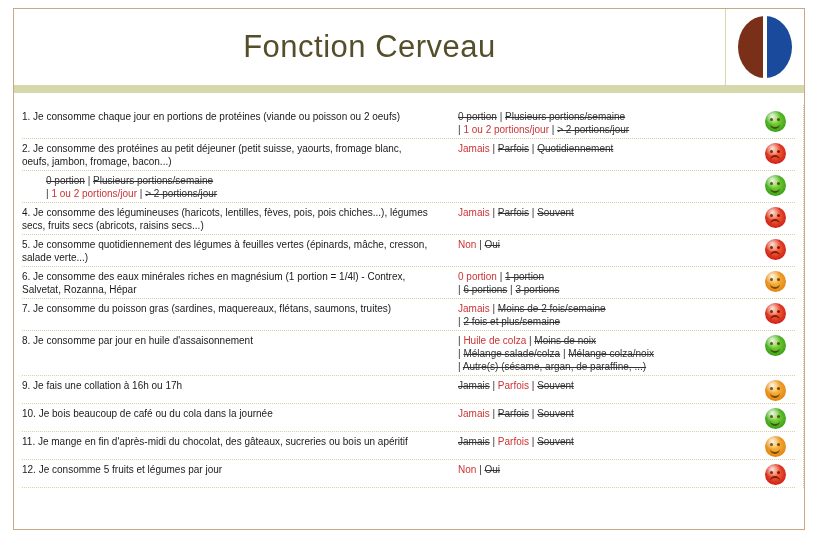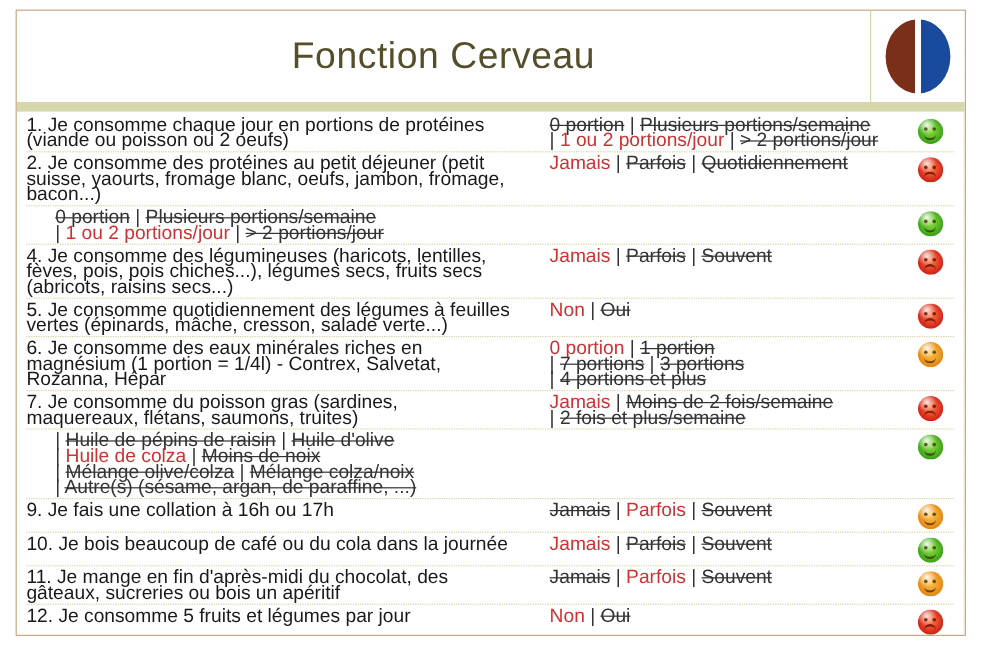--- a/index.html
+++ b/index.html
@@ -5,21 +5,21 @@
   html,body{margin:0;padding:0;background:#fff;font-family:"Liberation Sans",sans-serif;}
   .page{position:relative;margin:8px 13px;border:1px solid #c9a887;height:522px;box-sizing:border-box;background:#fff;overflow:hidden;}
   
   .header{height:76px;display:flex;}
   .title-wrap{flex:1;display:flex;align-items:center;justify-content:center;}
   .title{font-size:31px;color:#554e2b;font-weight:400;letter-spacing:.5px;margin:0;}
   .logo-box{width:78px;border-left:1px solid #d6d7aa;display:flex;align-items:center;justify-content:center;}
   .logo{width:54px;height:62px;border-radius:50%;background:linear-gradient(90deg,#7a2f18 0 46%,#ffffff 46% 54%,#1a4a9c 54% 100%);}
   .band{height:8px;background:#d6d7aa;}
   
-  .rows{padding:2px 8px 0 8px;border-right:1px dotted #d9d1a6;font-size:16px;line-height:13px;}
+  .rows{padding:2px 8px 0 8px;border-right:1px dotted #d9d1a6;font-size:10px;line-height:13px;margin-top:12px;}
   .row{display:flex;align-items:flex-start;border-bottom:1px dotted #d9d1a6;padding:3px 0 2px;}
   .qtext{width:406px;padding-right:6px;color:#1a1a1a;}
   .answers{flex:1;}
   .aline{white-space:nowrap;padding-left:24px;}
   .opt.rej{color:#333;text-decoration:line-through;}
   .opt.sel{color:#cc3333;}
   .sep{color:#333;white-space:pre;}
   .scell{width:40px;display:flex;justify-content:center;padding-top:1px;}
   
   .smiley{position:relative;display:inline-block;width:21px;height:21px;border-radius:50%;flex:0 0 auto;}
@@ -89,42 +89,41 @@
           <div class="aline"><span class="opt sel">Non</span><span class="sep"> | </span><span class="opt rej">Oui</span></div>
         </div>
         <div class="scell">
           <span class="smiley red"></span>
         </div>
       </div>
       <div class="row">
         <div class="qtext">6. Je consomme des eaux minérales riches en magnésium (1 portion = 1/4l) - Contrex, Salvetat, Rozanna, Hépar</div>
         <div class="answers">
           <div class="aline"><span class="opt sel">0 portion</span><span class="sep"> | </span><span class="opt rej">1 portion</span></div>
-          <div class="aline"><span class="sep">| </span><span class="opt rej">7 portions</span><span class="sep"> | </span><span class="opt rej">3 portions</span></div>
-          <div class="aline"><span class="sep">| </span><span class="opt rej">4 portions et plus</span></div>
+          <div class="aline"><span class="sep">| </span><span class="opt rej">6 portions</span><span class="sep"> | </span><span class="opt rej">3 portions</span></div>
         </div>
         <div class="scell">
           <span class="smiley orange"></span>
         </div>
       </div>
       <div class="row">
         <div class="qtext">7. Je consomme du poisson gras (sardines, maquereaux, flétans, saumons, truites)</div>
         <div class="answers">
           <div class="aline"><span class="opt sel">Jamais</span><span class="sep"> | </span><span class="opt rej">Moins de 2 fois/semaine</span></div>
           <div class="aline"><span class="sep">| </span><span class="opt rej">2 fois et plus/semaine</span></div>
         </div>
         <div class="scell">
           <span class="smiley red"></span>
         </div>
       </div>
       <div class="row">
+        <div class="qtext">8. Je consomme par jour en huile d'assaisonnement</div>
         <div class="answers">
-          <div class="aline"><span class="sep">| </span><span class="opt rej">Huile de pépins de raisin</span><span class="sep"> | </span><span class="opt rej">Huile d'olive</span></div>
           <div class="aline"><span class="sep">| </span><span class="opt sel">Huile de colza</span><span class="sep"> | </span><span class="opt rej">Moins de noix</span></div>
-          <div class="aline"><span class="sep">| </span><span class="opt rej">Mélange olive/colza</span><span class="sep"> | </span><span class="opt rej">Mélange colza/noix</span></div>
+          <div class="aline"><span class="sep">| </span><span class="opt rej">Mélange salade/colza</span><span class="sep"> | </span><span class="opt rej">Mélange colza/noix</span></div>
           <div class="aline"><span class="sep">| </span><span class="opt rej">Autre(s) (sésame, argan, de paraffine, ...)</span></div>
         </div>
         <div class="scell">
           <span class="smiley green"></span>
         </div>
       </div>
       <div class="row">
         <div class="qtext">9. Je fais une collation à 16h ou 17h</div>
         <div class="answers">
           <div class="aline"><span class="opt rej">Jamais</span><span class="sep"> | </span><span class="opt sel">Parfois</span><span class="sep"> | </span><span class="opt rej">Souvent</span></div>

